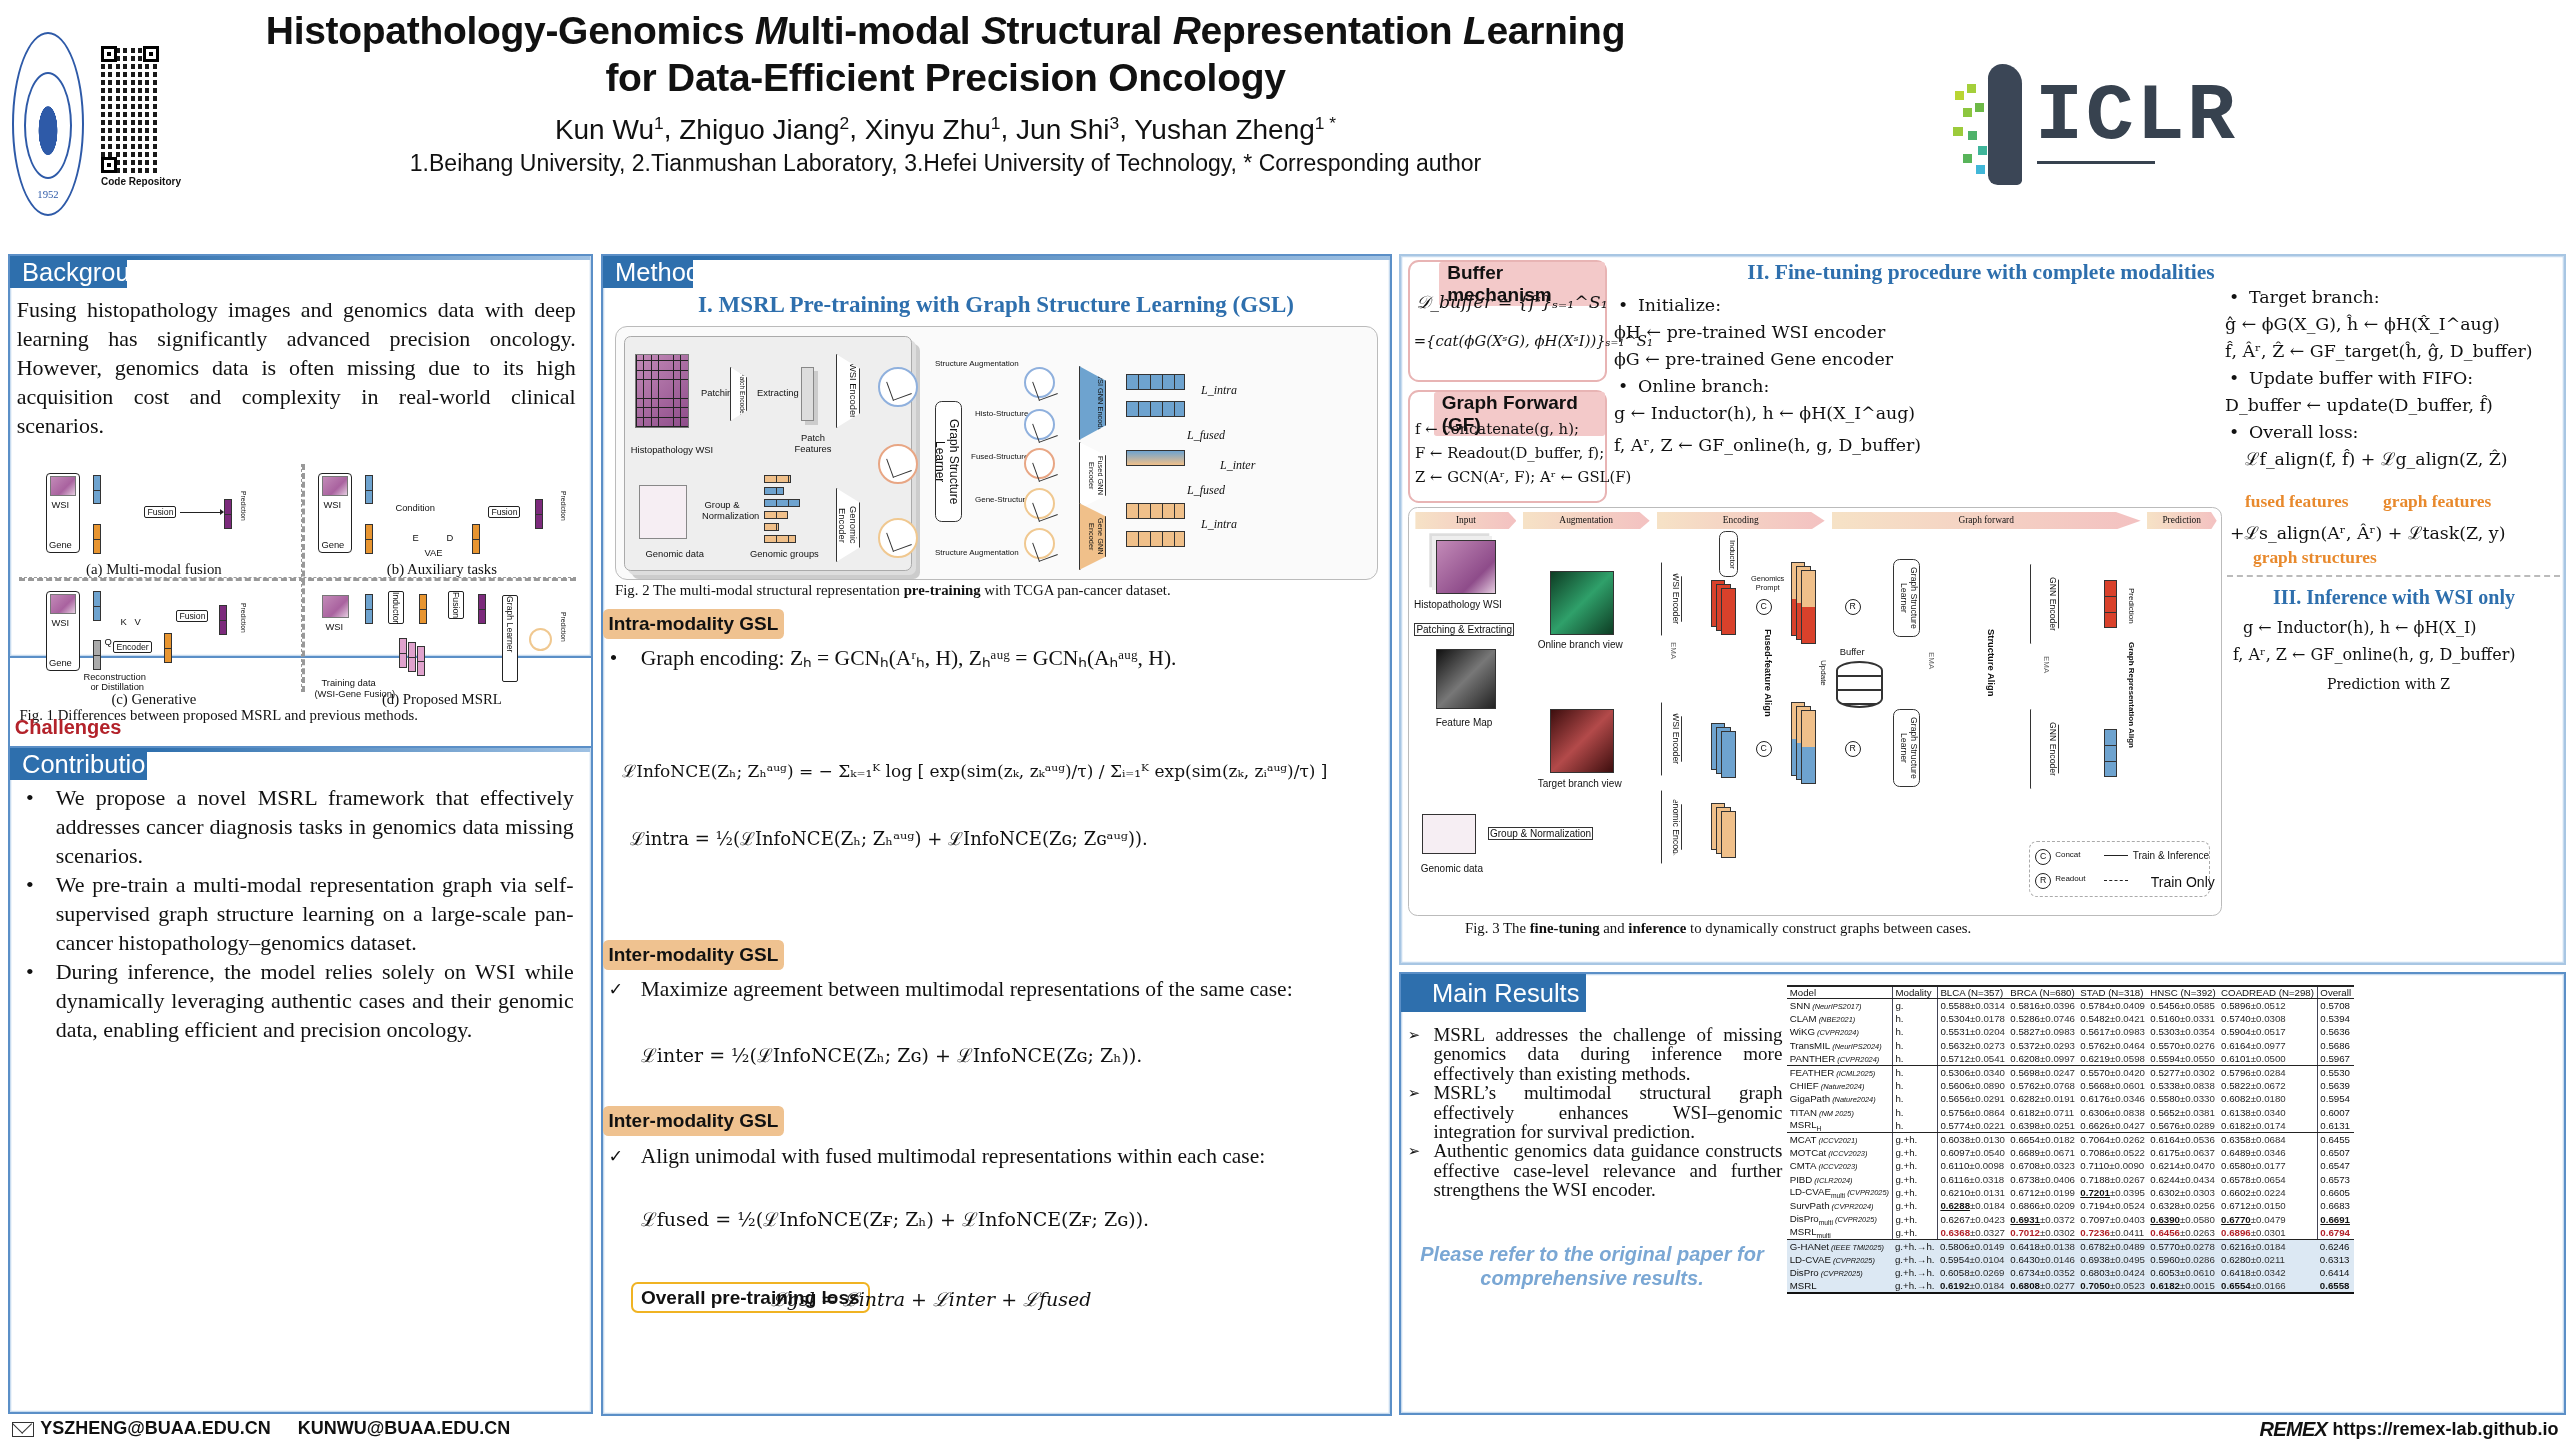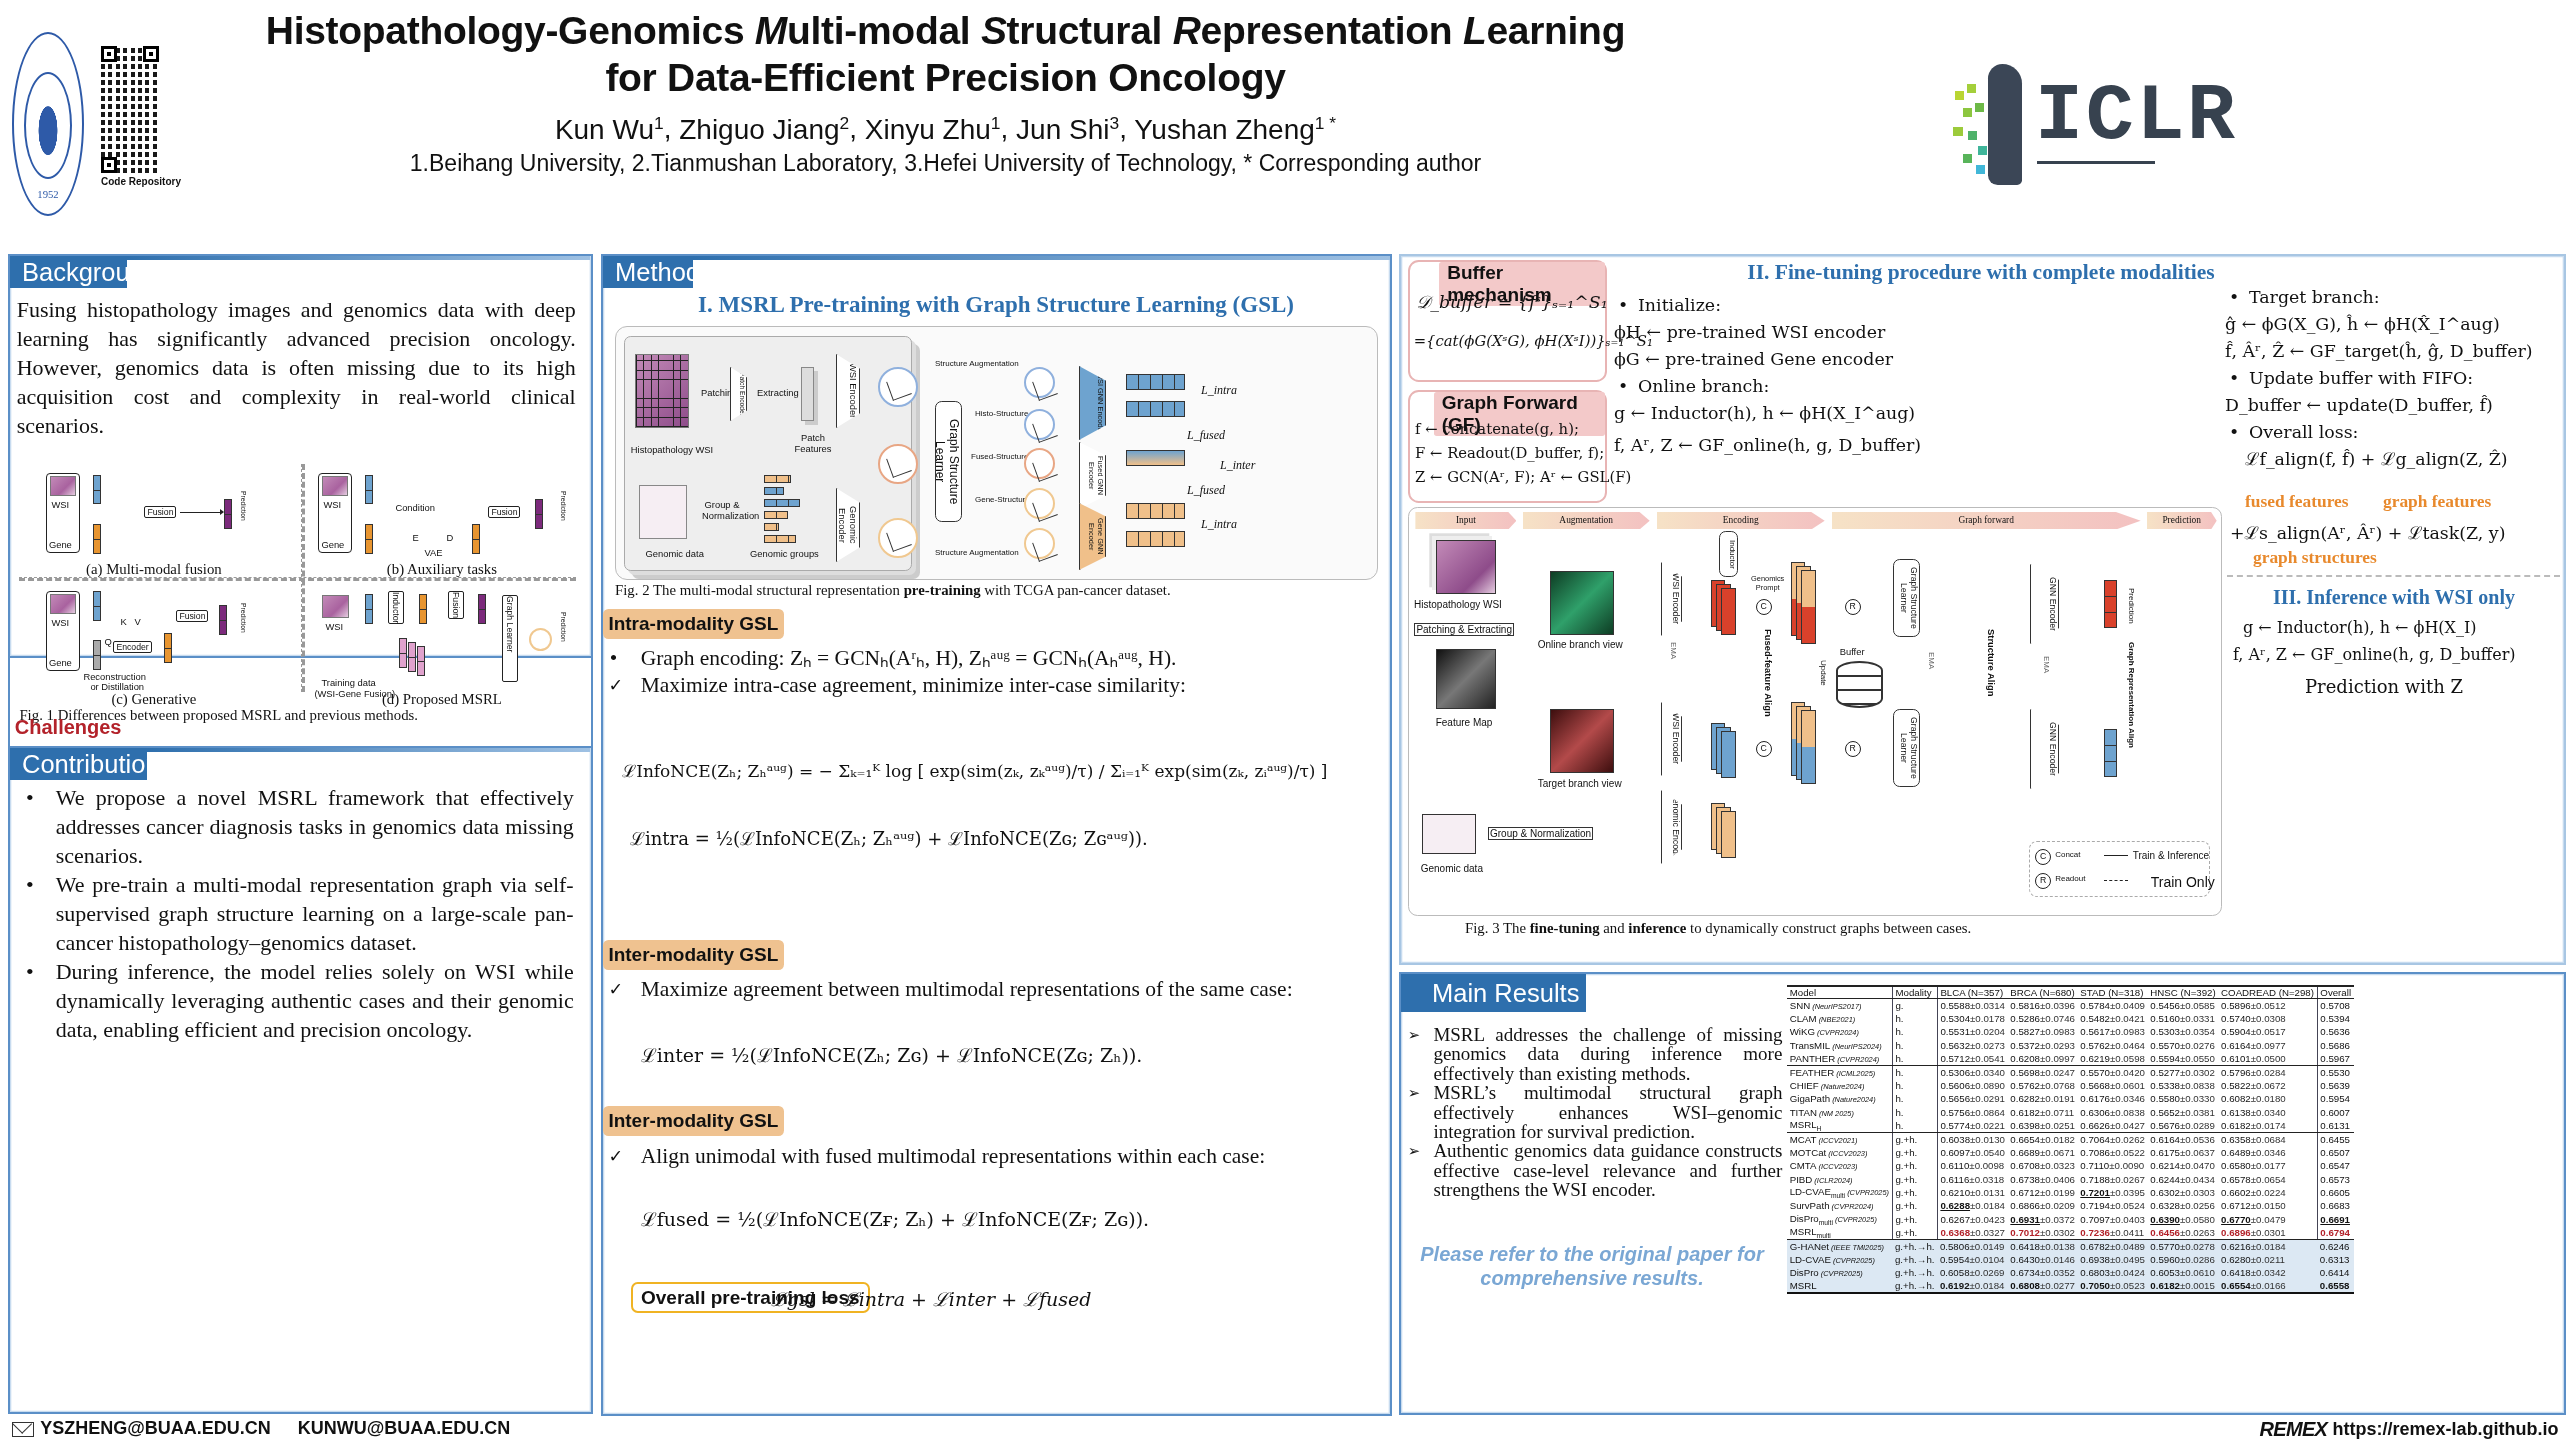--- a/index.html
+++ b/index.html
@@ -334,21 +334,20 @@
     <div class="loss-lbl" style="left:571px;top:156px">L_fused</div>
     <div class="loss-lbl" style="left:585px;top:190px">L_intra</div>
   </div>
   <div class="fig-caption" style="left:12px;top:326px;">
     <span>Fig. 2 The multi-modal structural representation </span><b>pre-training</b><span> with TCGA pan-cancer dataset.</span>
   </div>
 
   <div class="tag-box" style="left:0;top:353px">Intra-modality GSL</div>
   <ul class="m-list" style="left:2.7px;top:389px;width:751px;">
     <li class="bul">Graph encoding: Zₕ = GCNₕ(Aʳₕ, H), Zₕᵃᵘᵍ = GCNₕ(Aₕᵃᵘᵍ, H).</li>
-    <li class="chk">Maximize intra-case agreement, minimize inter-case similarity:</li>
   </ul>
   <div class="eq" style="left:19px;top:503px;font-size:17px;">ℒInfoNCE(Zₕ; Zₕᵃᵘᵍ) = − Σₖ₌₁ᴷ log [ exp(sim(zₖ, zₖᵃᵘᵍ)/τ) / Σᵢ₌₁ᴷ exp(sim(zₖ, zᵢᵃᵘᵍ)/τ) ]</div>
   <div class="eq" style="left:27px;top:570px;font-size:18px;">ℒintra = ½(ℒInfoNCE(Zₕ; Zₕᵃᵘᵍ) + ℒInfoNCE(Zɢ; Zɢᵃᵘᵍ)).</div>
 
   <div class="tag-box" style="left:0;top:684px">Inter-modality GSL</div>
   <ul class="m-list" style="left:2.7px;top:720px;width:751px;">
     <li class="chk">Maximize agreement between multimodal representations of the same case:</li>
   </ul>
   <div class="eq" style="left:38px;top:786px;">ℒinter = ½(ℒInfoNCE(Zₕ; Zɢ) + ℒInfoNCE(Zɢ; Zₕ)).</div>
 
@@ -396,21 +395,21 @@
   </ul>
   <div class="or-text" style="position:absolute;left:844px;top:235px;font-size:17.4px;">fused features</div>
   <div class="or-text" style="position:absolute;left:982px;top:235px;font-size:17.4px;">graph features</div>
   <div class="eq" style="left:829px;top:264px;font-size:17.4px;">+ℒs_align(Aʳ, Âʳ) + ℒtask(Z, y)</div>
   <div class="or-text" style="position:absolute;left:852px;top:291px;font-size:17.4px;">graph structures</div>
 
   <div style="position:absolute;left:826px;top:319px;width:333px;border-top:2.7px dashed #bbb;"></div>
   <div class="sec-title" style="left:832px;width:322px;top:330px;text-align:center;font-size:20px;">III. Inference with WSI only</div>
   <div class="eq" style="left:842px;top:362px;font-size:16px;">g ← Inductor(h), h ← ϕH(X_I)</div>
   <div class="eq" style="left:832px;top:389px;font-size:16px;">f, Aʳ, Z ← GF_online(h, g, D_buffer)</div>
-  <div class="eq" style="left:904px;top:420px;font-size:18px;">Prediction with Z</div>
+  <div class="eq" style="left:926px;top:420px;font-size:14px;">Prediction with Z</div>
 
   <div class="fig3" style="top:251px;height:409px;width:814px;">
     <div class="stage-arrow" style="left:6.7px;width:101px">Input</div>
     <div class="stage-arrow" style="left:114px;width:127px">Augmentation</div>
     <div class="stage-arrow" style="left:248px;width:168px">Encoding</div>
     <div class="stage-arrow" style="left:423px;width:309px">Graph forward</div>
     <div class="stage-arrow" style="left:738px;width:70px">Prediction</div>
 
     <div class="view-img" style="left:27px;top:32px;width:60px;height:54px;background:linear-gradient(135deg,#c38bb8,#8e4c8a 70%,#e5cde0);box-shadow:-4px -4px 0 #eee,-6.7px -6.7px 0 #ddd"></div>
     <div class="t" style="left:5.4px;top:91px">Histopathology WSI</div>

